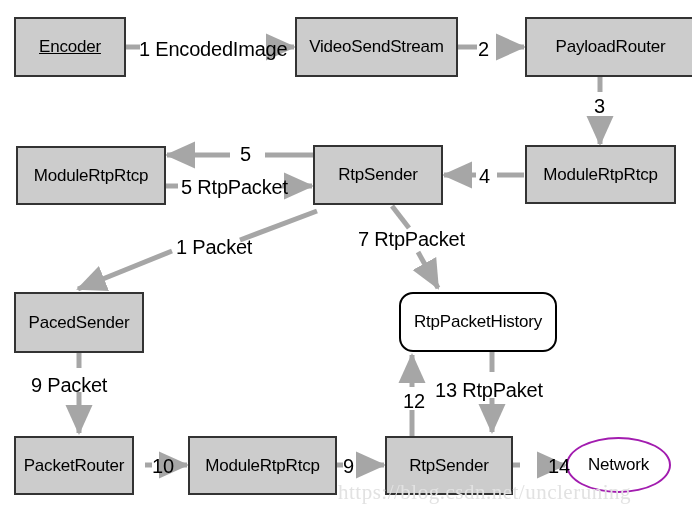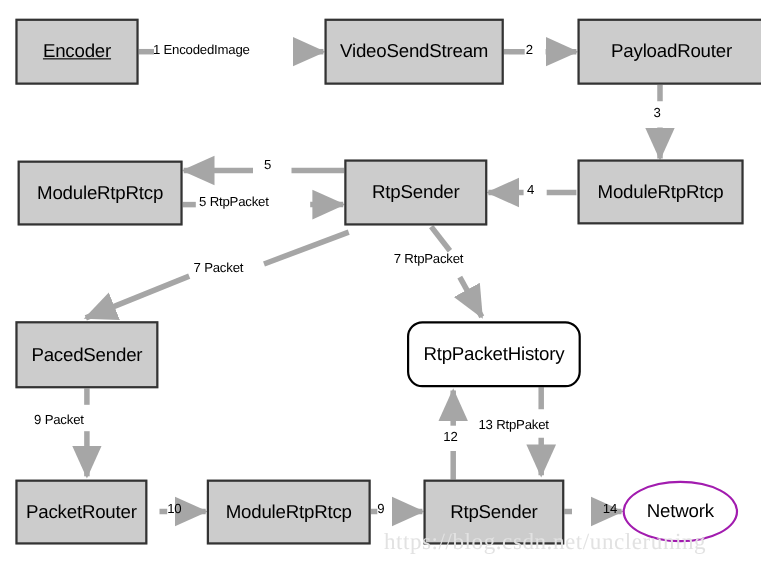--- a/index.html
+++ b/index.html
@@ -44,37 +44,36 @@
     border: 2px solid #000000;
     border-radius: 14px;
   }
   .node.ellipse {
     background: #ffffff;
     border: 2px solid #a21caf;
     border-radius: 50%;
   }
   .edge-label {
     position: absolute;
-    font-size: 12px;
+    font-size: 20px;
     font-family: "Liberation Sans", sans-serif;
     color: #000000;
     white-space: nowrap;
     background: transparent;
     letter-spacing: -0.2px;
   }
   .watermark {
     position: absolute;
     left: 338px;
     top: 480px;
     font-size: 21px;
     font-family: "Liberation Serif", serif;
     color: #e2e2e2;
     white-space: nowrap;
     letter-spacing: 0.5px;
-    margin-left: 11px;
   }
 </style>
 </head>
 <body>
 
 <div id="diagram-root">
 
   <svg class="edge-layer" viewBox="0 0 692 513">
     <defs>
       <marker id="ah" markerWidth="7" markerHeight="7" refX="5.6" refY="3" orient="auto" markerUnits="strokeWidth">
@@ -148,21 +147,21 @@
   </div>
 
   <div class="node" style="left:525px;top:145px;width:151px;height:59px;">
     <span>ModuleRtpRtcp</span>
   </div>
 
   <div class="node" style="left:14px;top:292px;width:130px;height:61px;">
     <span>PacedSender</span>
   </div>
 
-  <div class="node rounded" style="left:370px;top:292px;width:158px;height:60px;">
+  <div class="node rounded" style="left:399px;top:292px;width:158px;height:60px;">
     <span>RtpPacketHistory</span>
   </div>
 
   <div class="node" style="left:14px;top:436px;width:120px;height:59px;">
     <span>PacketRouter</span>
   </div>
 
   <div class="node" style="left:188px;top:436px;width:149px;height:59px;">
     <span>ModuleRtpRtcp</span>
   </div>
@@ -175,21 +174,21 @@
     <span>Network</span>
   </div>
 
   <div class="edge-label" style="left:139px;top:38px;">1 EncodedImage</div>
   <div class="edge-label" style="left:478px;top:38px;">2</div>
   <div class="edge-label" style="left:594px;top:95px;">3</div>
   <div class="edge-label" style="left:479px;top:165px;">4</div>
   <div class="edge-label" style="left:240px;top:143px;">5</div>
   <div class="edge-label" style="left:181px;top:176px;">5 RtpPacket</div>
   <div class="edge-label" style="left:358px;top:228px;">7 RtpPacket</div>
-  <div class="edge-label" style="left:176px;top:236px;">7 Packet</div>
+  <div class="edge-label" style="left:176px;top:236px;">1 Packet</div>
   <div class="edge-label" style="left:31px;top:374px;">9 Packet</div>
   <div class="edge-label" style="left:152px;top:455px;">10</div>
   <div class="edge-label" style="left:343px;top:455px;">9</div>
   <div class="edge-label" style="left:403px;top:390px;">12</div>
   <div class="edge-label" style="left:435px;top:379px;">13 RtpPaket</div>
   <div class="edge-label" style="left:548px;top:455px;">14</div>
 
   <div class="watermark">https://blog.csdn.net/uncleruning</div>
 
 </div>

